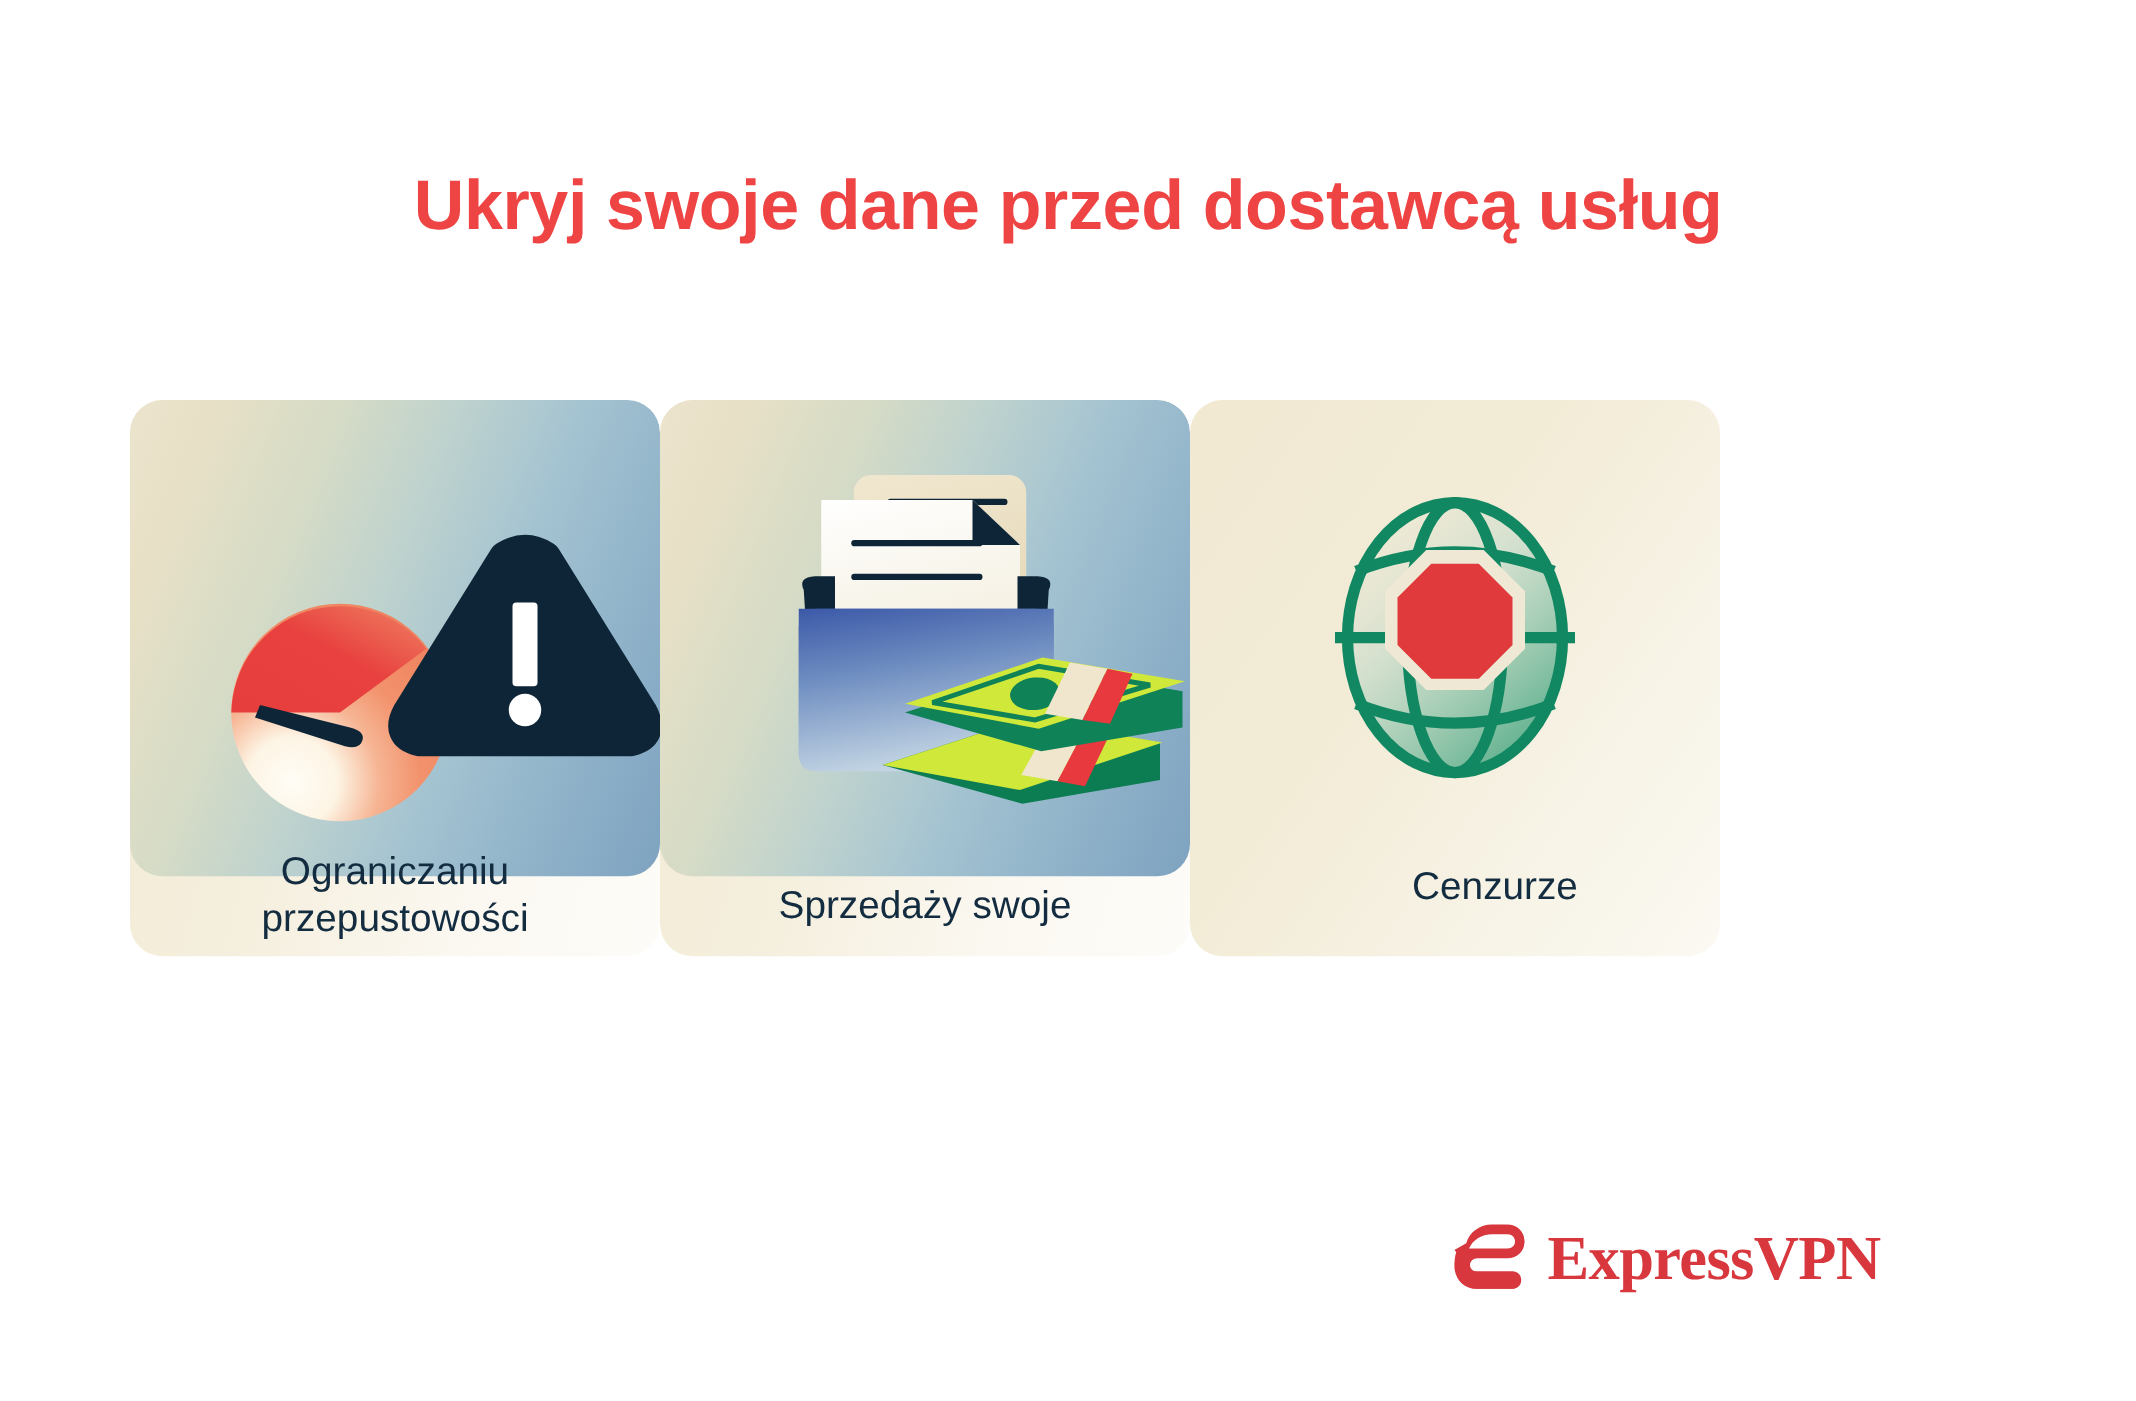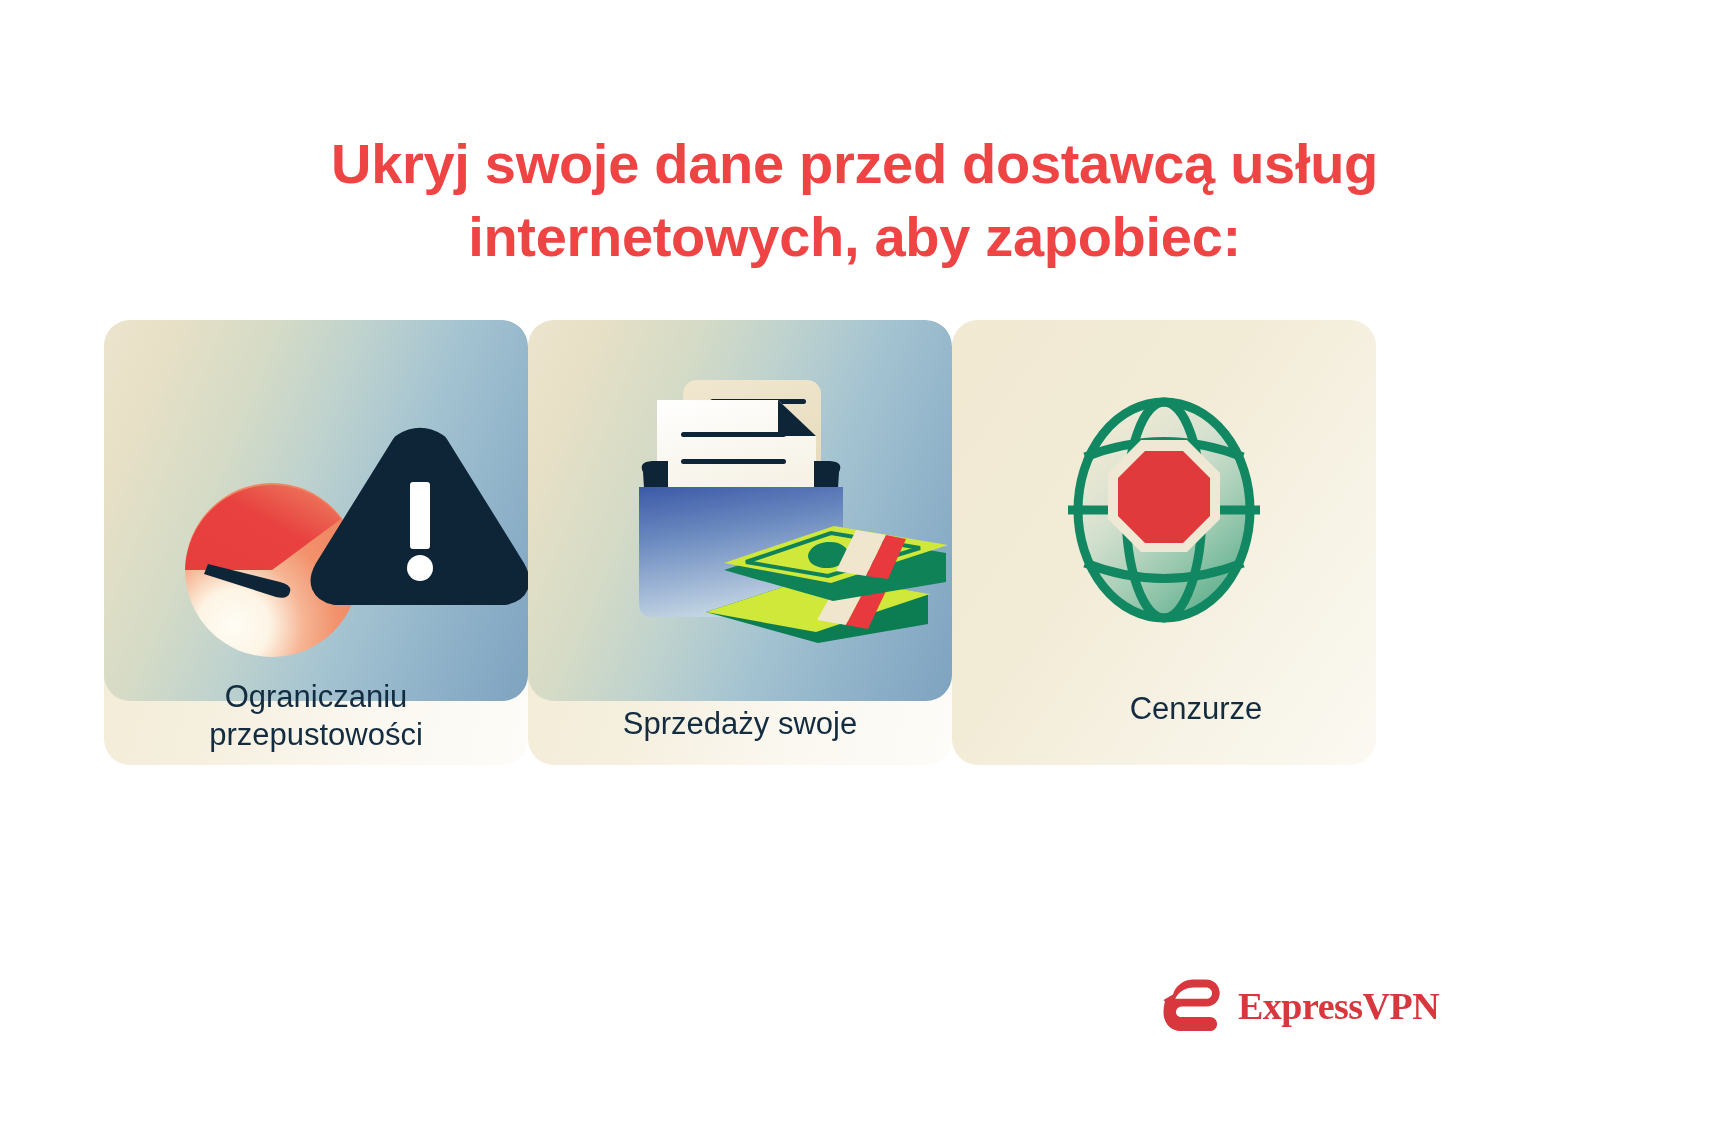--- a/index.html
+++ b/index.html
@@ -119,34 +119,33 @@
     left: 1162px;
     top: 968px;
     width: 320px;
     height: 76px;
     display: flex;
     align-items: center;
   }
   #logo-word {
     color: #d8373e;
     font-family: "Liberation Serif", serif;
-    font-size: 38px;
+    font-size: 50px;
     font-weight: 700;
     letter-spacing: -0.5px;
     line-height: 1;
     margin-left: 14px;
     white-space: nowrap;
   }
 </style>
 </head>
 <body>
 
 <div id="heading">
   <span class="hl">Ukryj swoje dane przed dostawcą usług</span>
-  <span class="hl">internetowych, aby zapobiec:</span>
 </div>
 
 <div id="cards">
 
   <div class="card card-1">
     <div class="panel"></div>
 
     <div class="art">
       <svg width="424" height="381" viewBox="0 0 424 381">
         <defs>

